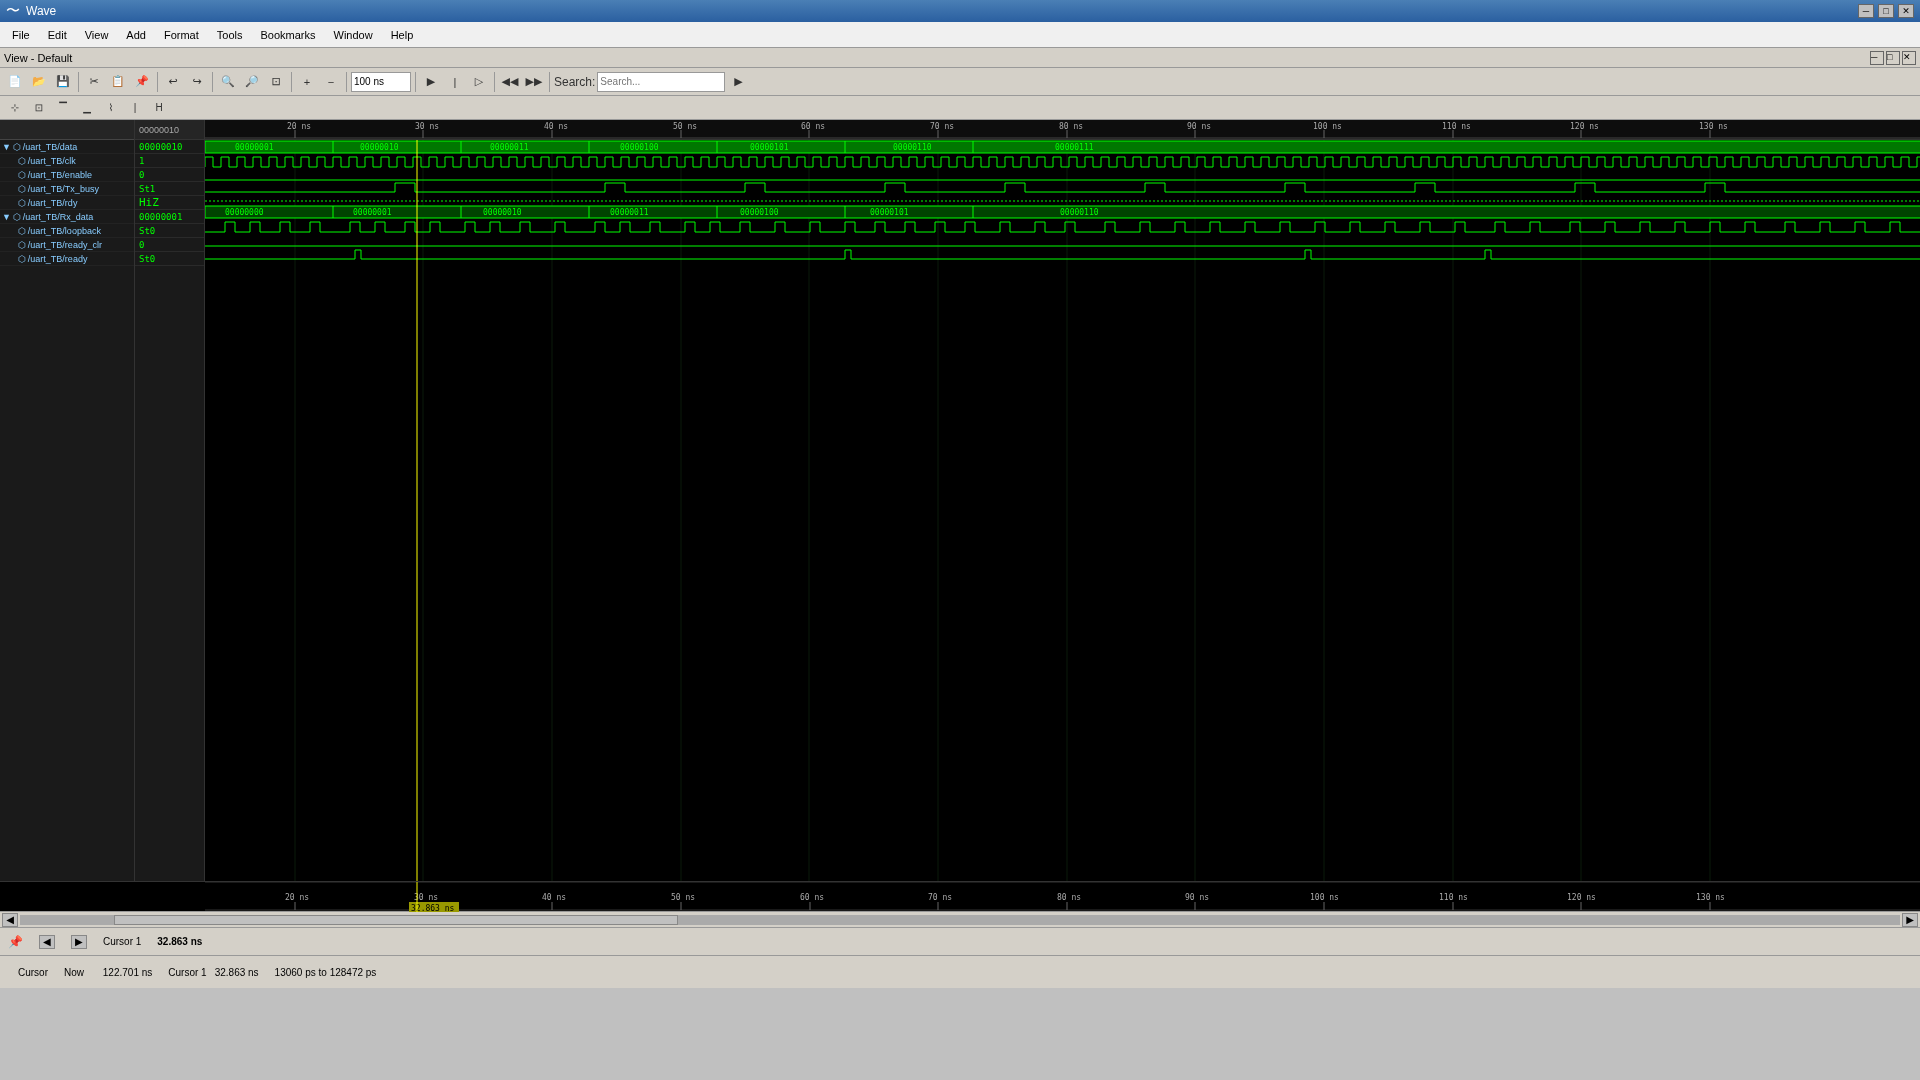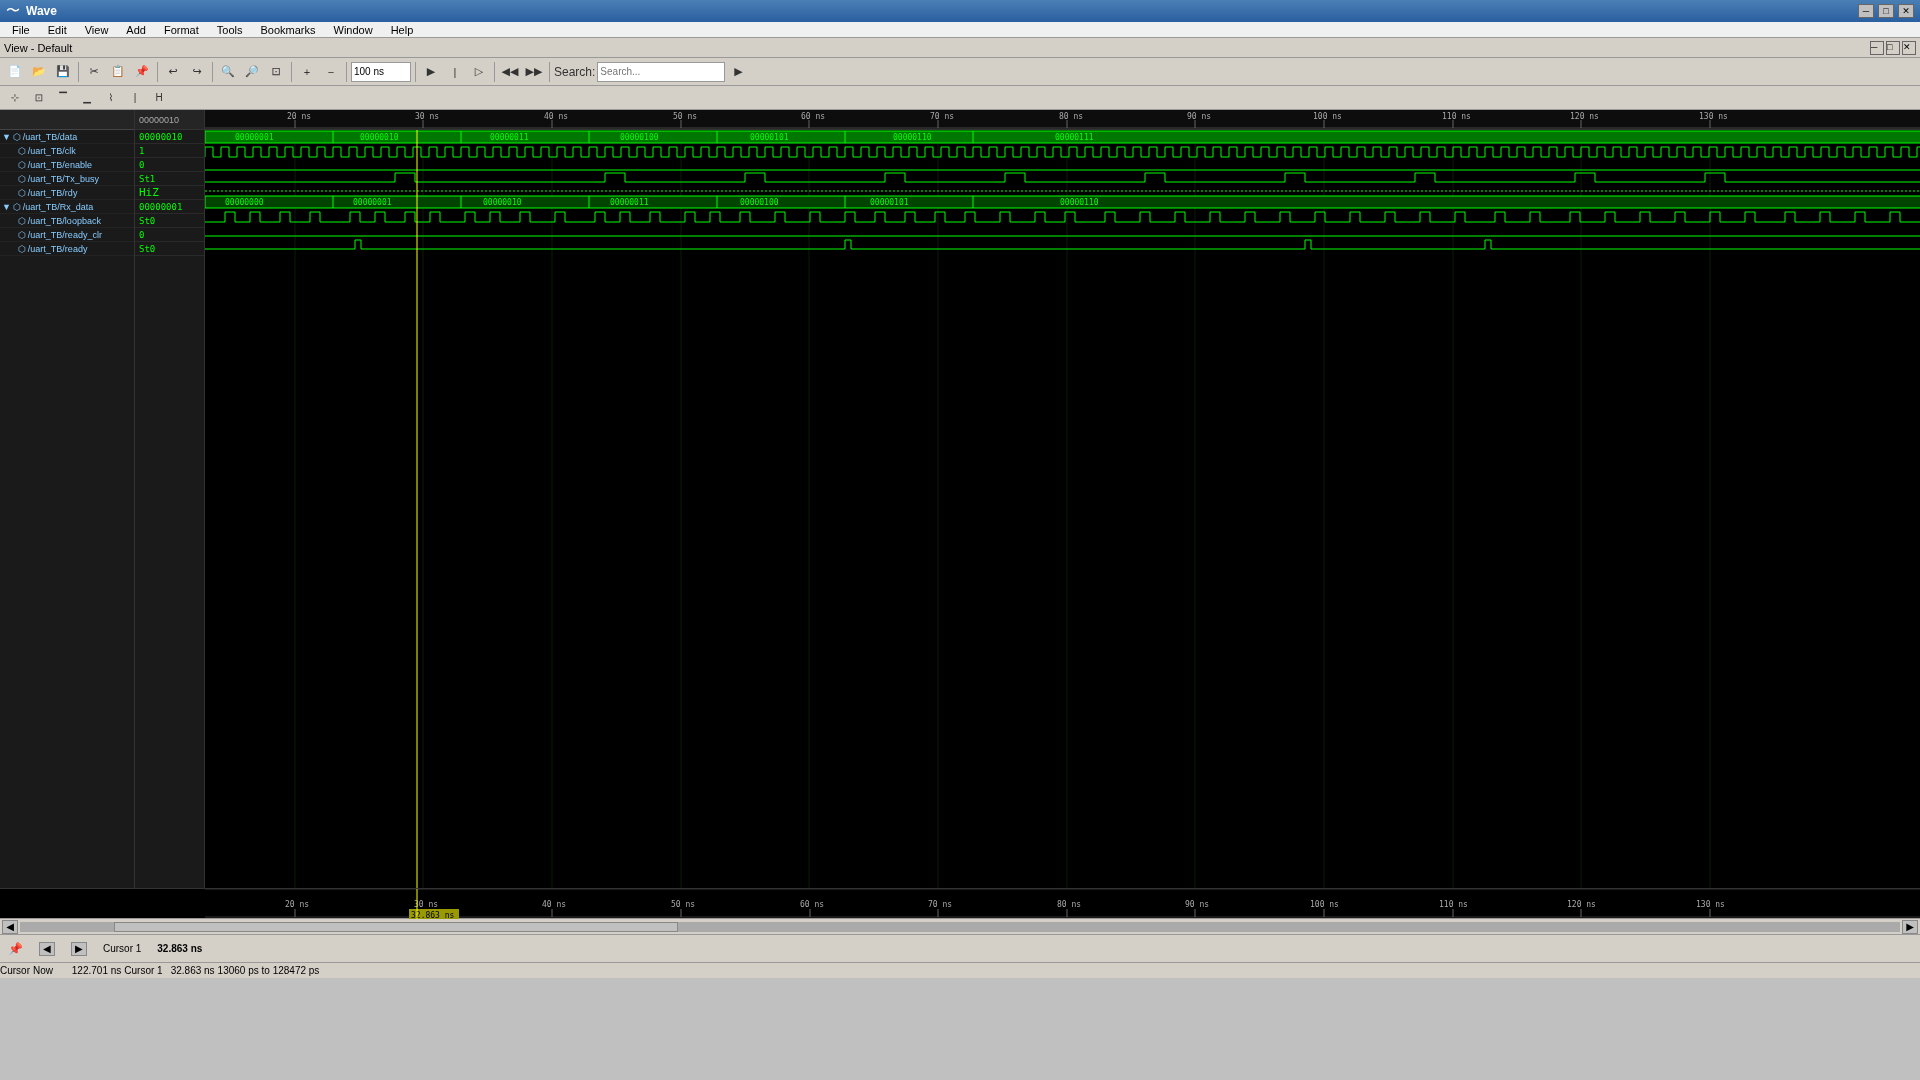--- a/index.html
+++ b/index.html
@@ -15,21 +15,21 @@
       padding: 0 6px;
       justify-content: space-between;
     }
     #title-bar .controls { display: flex; gap: 4px; }
     #title-bar .ctrl-btn { width: 16px; height: 14px; background: #c0c0c0; border: 1px solid #666; font-size: 9px; display: flex; align-items: center; justify-content: center; cursor: pointer; color: #000; }
 
     
     #menu-bar {
       background: #f0f0f0;
       border-bottom: 1px solid #999;
-      height: 16px;
+      height: 26px;
       display: flex;
       align-items: center;
       padding: 0 4px;
       gap: 2px;
     }
     .menu-item { padding: 2px 8px; font-size: 11px; cursor: pointer; }
 
     
     #sub-title-bar {
       background: #d4d0c8;
@@ -171,21 +171,21 @@
       width: 100%;
       height: 100%;
     }
   </style>
 </head>
 <body>
 
 <div id="title-bar">
   <div style="display:flex;align-items:center;gap:6px;">
     <span style="font-size:14px;">〜</span>
-    <span style="font-size:12px;font-weight:bold;">Wave</span>
+    <span style="font-size:12px;font-weight:normal;">Wave</span>
   </div>
   <div class="controls">
     <div class="ctrl-btn">─</div>
     <div class="ctrl-btn">□</div>
     <div class="ctrl-btn">✕</div>
   </div>
 </div>
 
 <div id="menu-bar">
   <span class="menu-item">File</span>
@@ -481,21 +481,21 @@
   <div id="cursor-bar" style="height:28px;background:#d4d0c8;border-top:1px solid #999;display:flex;align-items:center;padding:0 8px;gap:16px;">
     <div style="display:flex;align-items:center;gap:4px;">
       <span style="font-size:12px;">📌</span>
     </div>
     <div style="width:16px;height:14px;background:#c0c0c0;border:1px solid #888;display:flex;align-items:center;justify-content:center;font-size:10px;cursor:pointer;">◀</div>
     <div style="width:16px;height:14px;background:#c0c0c0;border:1px solid #888;display:flex;align-items:center;justify-content:center;font-size:10px;cursor:pointer;">▶</div>
     <span class="cursor-label">Cursor 1</span>
     <span class="cursor-value">32.863 ns</span>
   </div>
 
-  <div id="status-bar" style="height:16px;background:#d4d0c8;border-top:1px solid #999;display:flex;align-items:center;padding:0 0;gap:3px;">
+  <div id="status-bar" style="height:33px;background:#d4d0c8;border-top:1px solid #999;display:flex;align-items:center;padding:0 18px;gap:16px;">
     <div style="display:flex;align-items:center;gap:4px;">
       <span style="font-size:10px;color:#000;">Cursor</span>
     </div>
     <div>
       <span style="font-size:10px;color:#000;">Now</span>
       <span style="font-size:10px;color:#000;margin-left:16px;">122.701 ns</span>
     </div>
     <div style="display:flex;gap:8px;">
       <span style="font-size:10px;color:#000;">Cursor 1</span>
       <span style="font-size:10px;color:#000;">32.863 ns</span>

